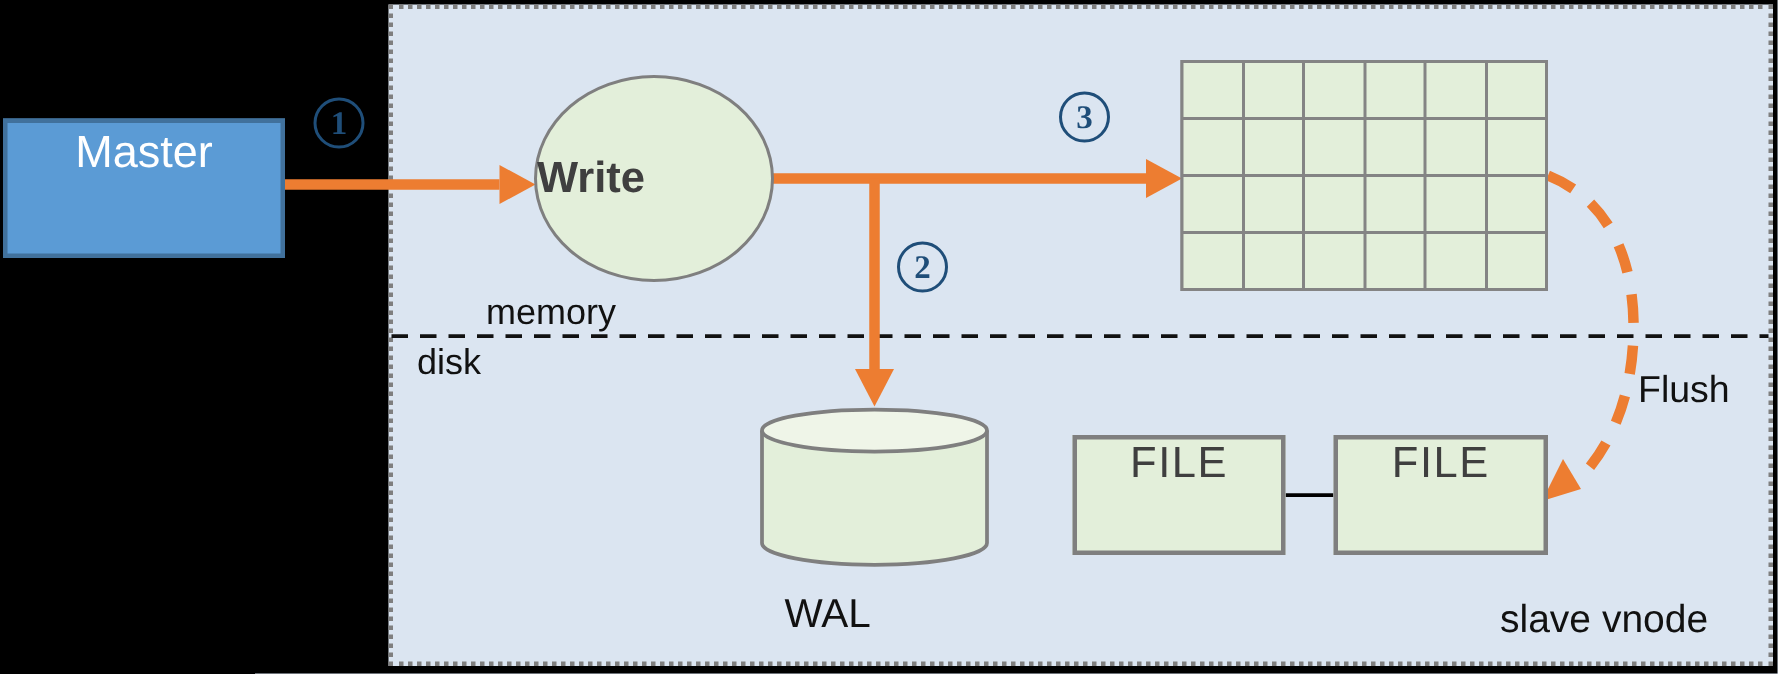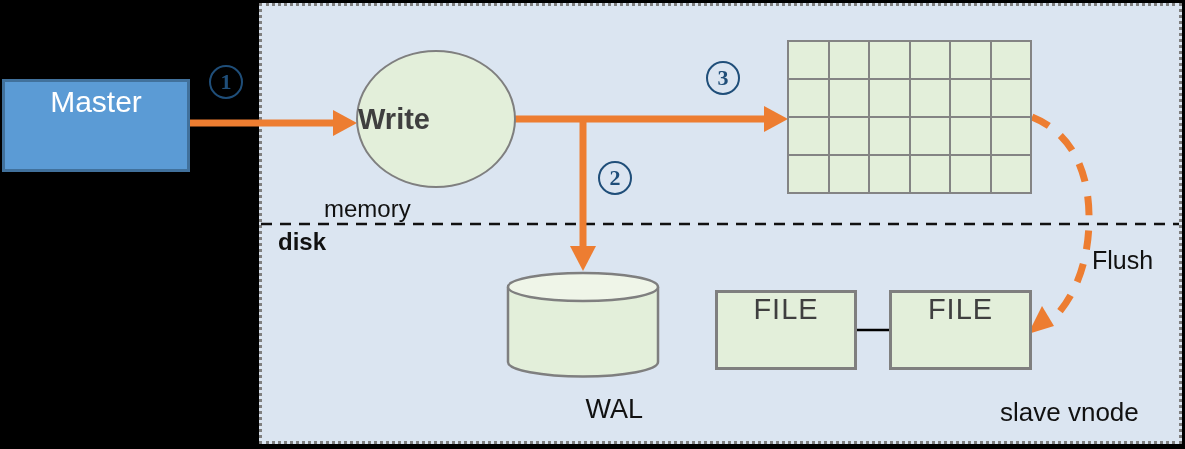--- a/index.html
+++ b/index.html
@@ -68,22 +68,22 @@
   .file-box{
     position:absolute;top:290px;width:142px;height:80px;
     background:var(--node-fill);border:3px solid var(--node-border);
     display:flex;align-items:flex-start;justify-content:center;
     font-size:29px;color:var(--text-dark);letter-spacing:1px;
   }
   .file-1{left:715px;}
   .file-2{left:889px;width:143px;}
   .label{position:absolute;color:var(--text-black);}
   .memory-label{left:278px;top:195px;font-size:24px;margin-left:46px;}
-  .disk-label{left:278px;top:228px;font-size:24px;font-weight:bold;}
-  .wal-label{left:523px;top:394px;width:120px;text-align:right;font-size:27px;}
+  .disk-label{left:278px;top:228px;font-size:24px;}
+  .wal-label{left:523px;top:394px;width:120px;text-align:left;font-size:27px;}
   .flush-label{left:1092px;top:246px;font-size:25px;}
   .slave-label{left:1000px;top:397px;width:162px;text-align:left;font-size:26px;}
 </style>
 </head>
 <body>
 
 <div class="panel"></div>
 
 <svg class="svg-overlay" viewBox="0 0 1185 449" xmlns="http://www.w3.org/2000/svg">
 

